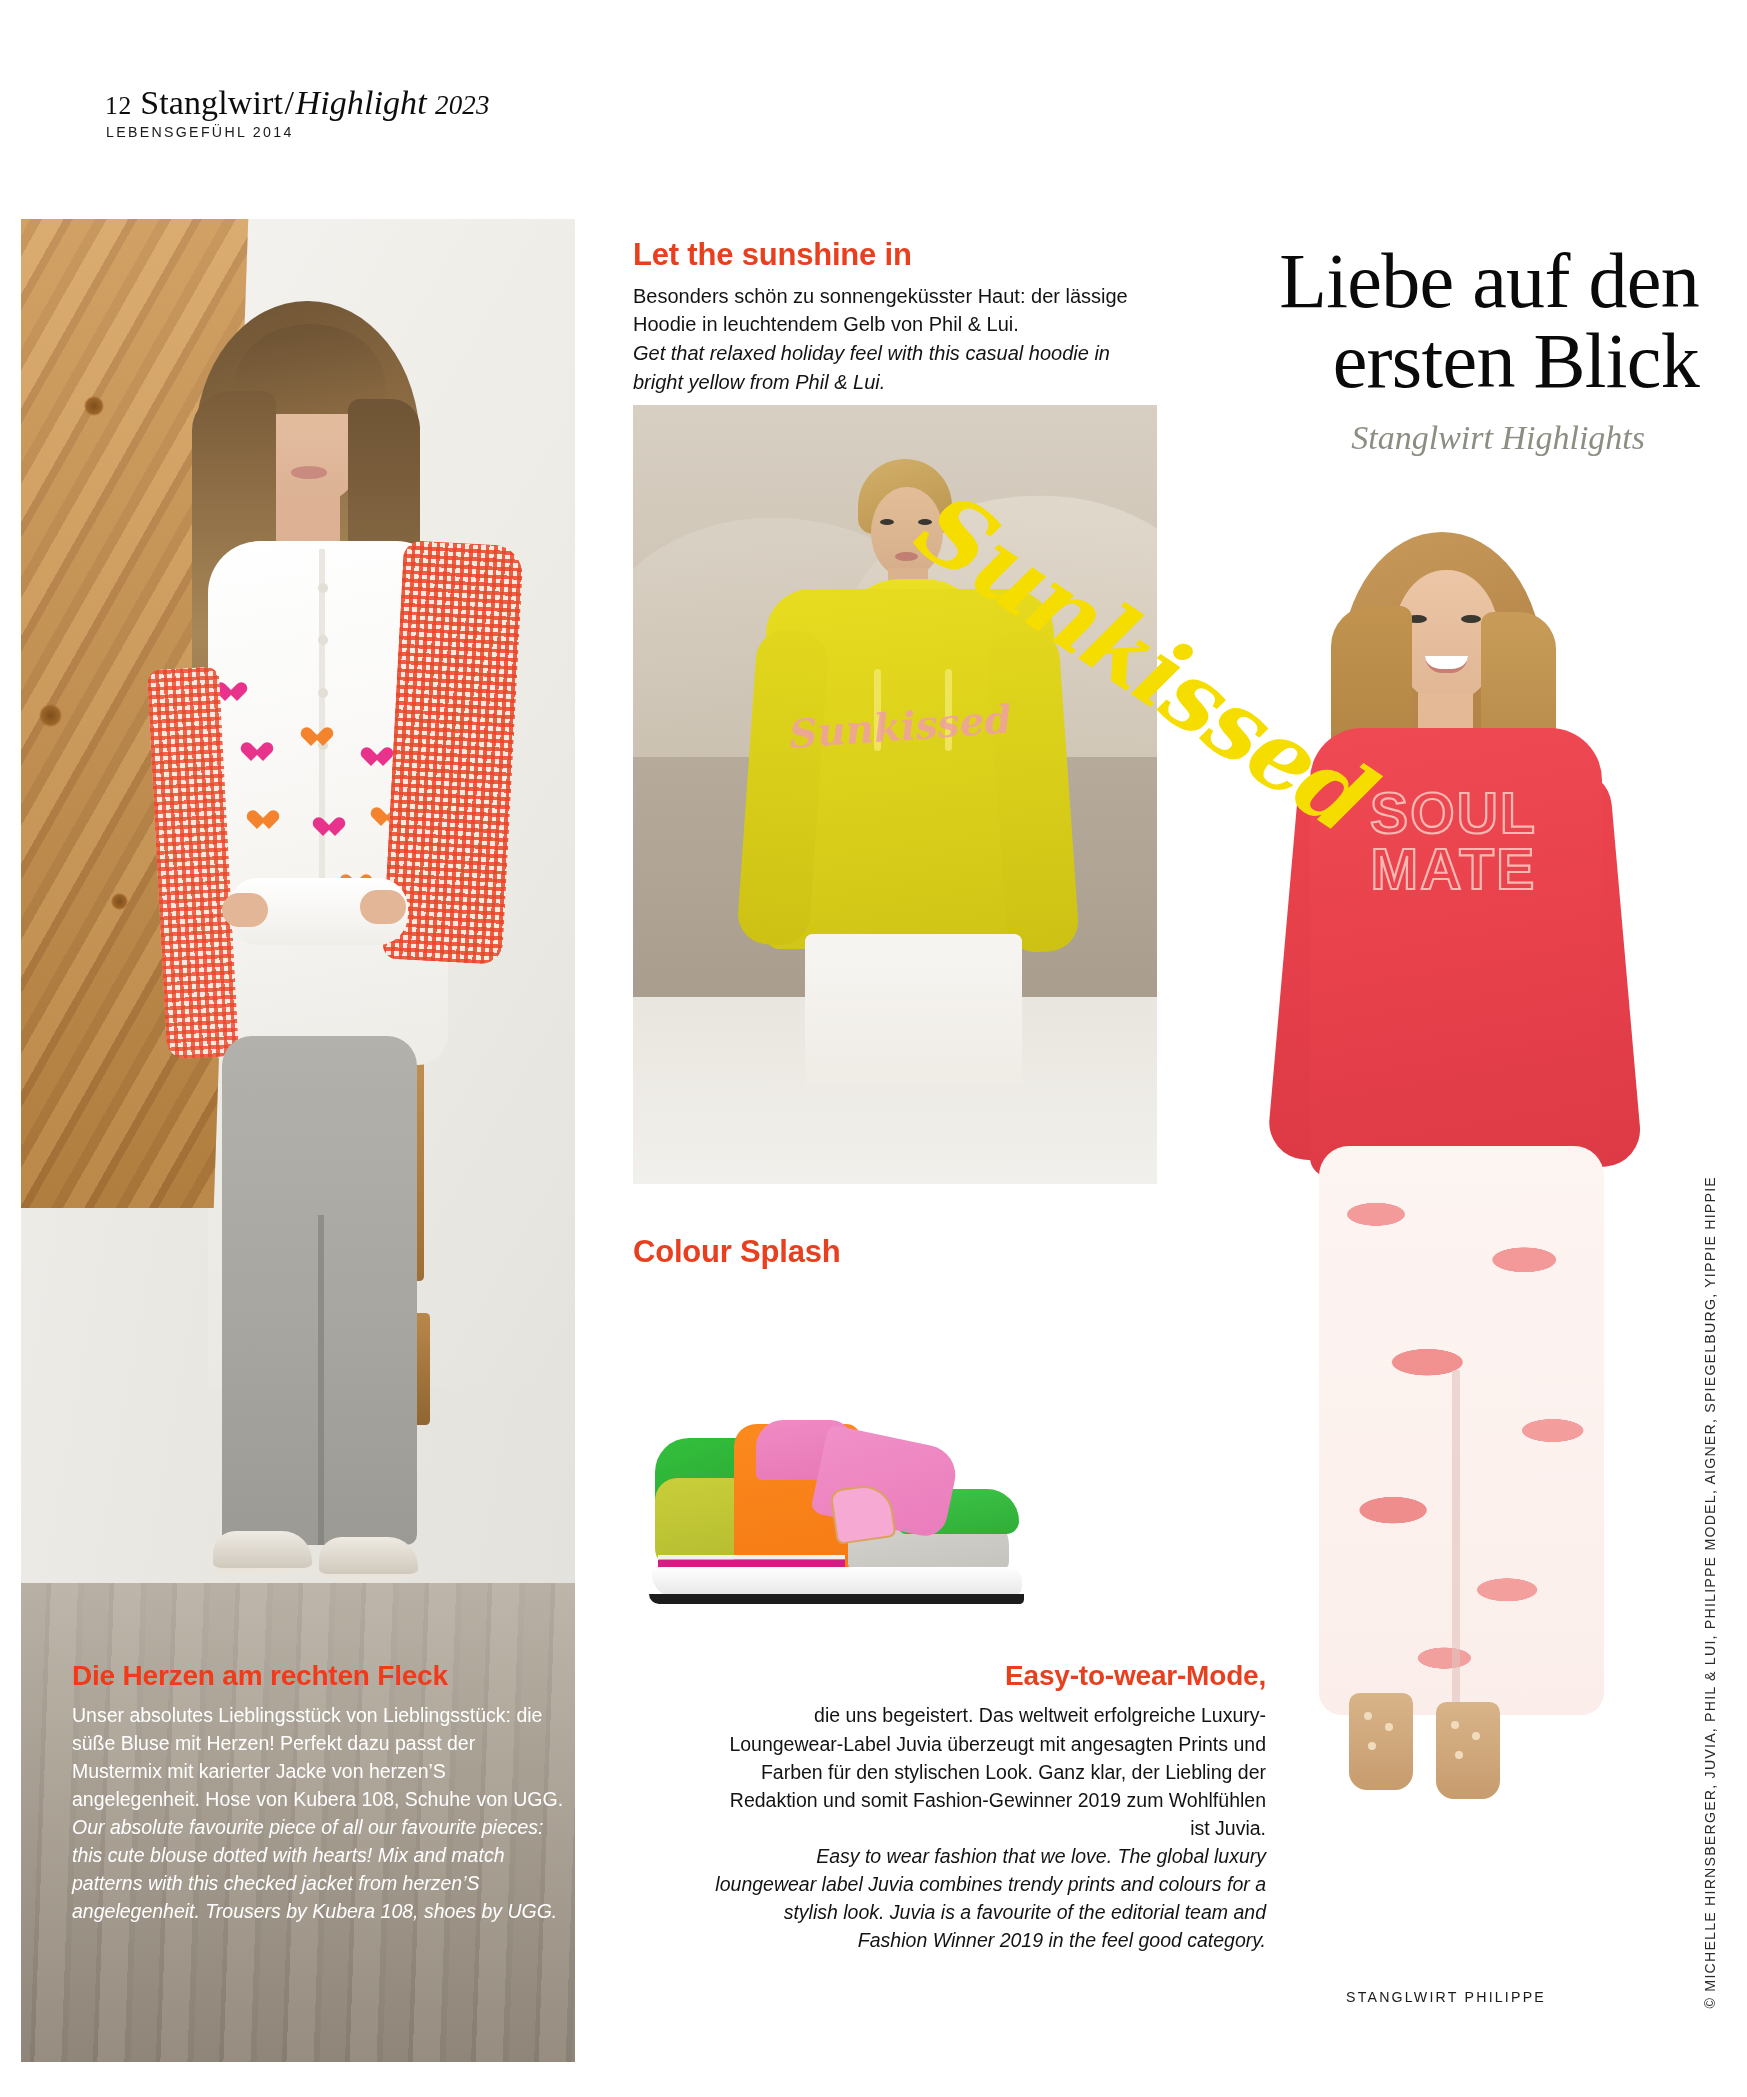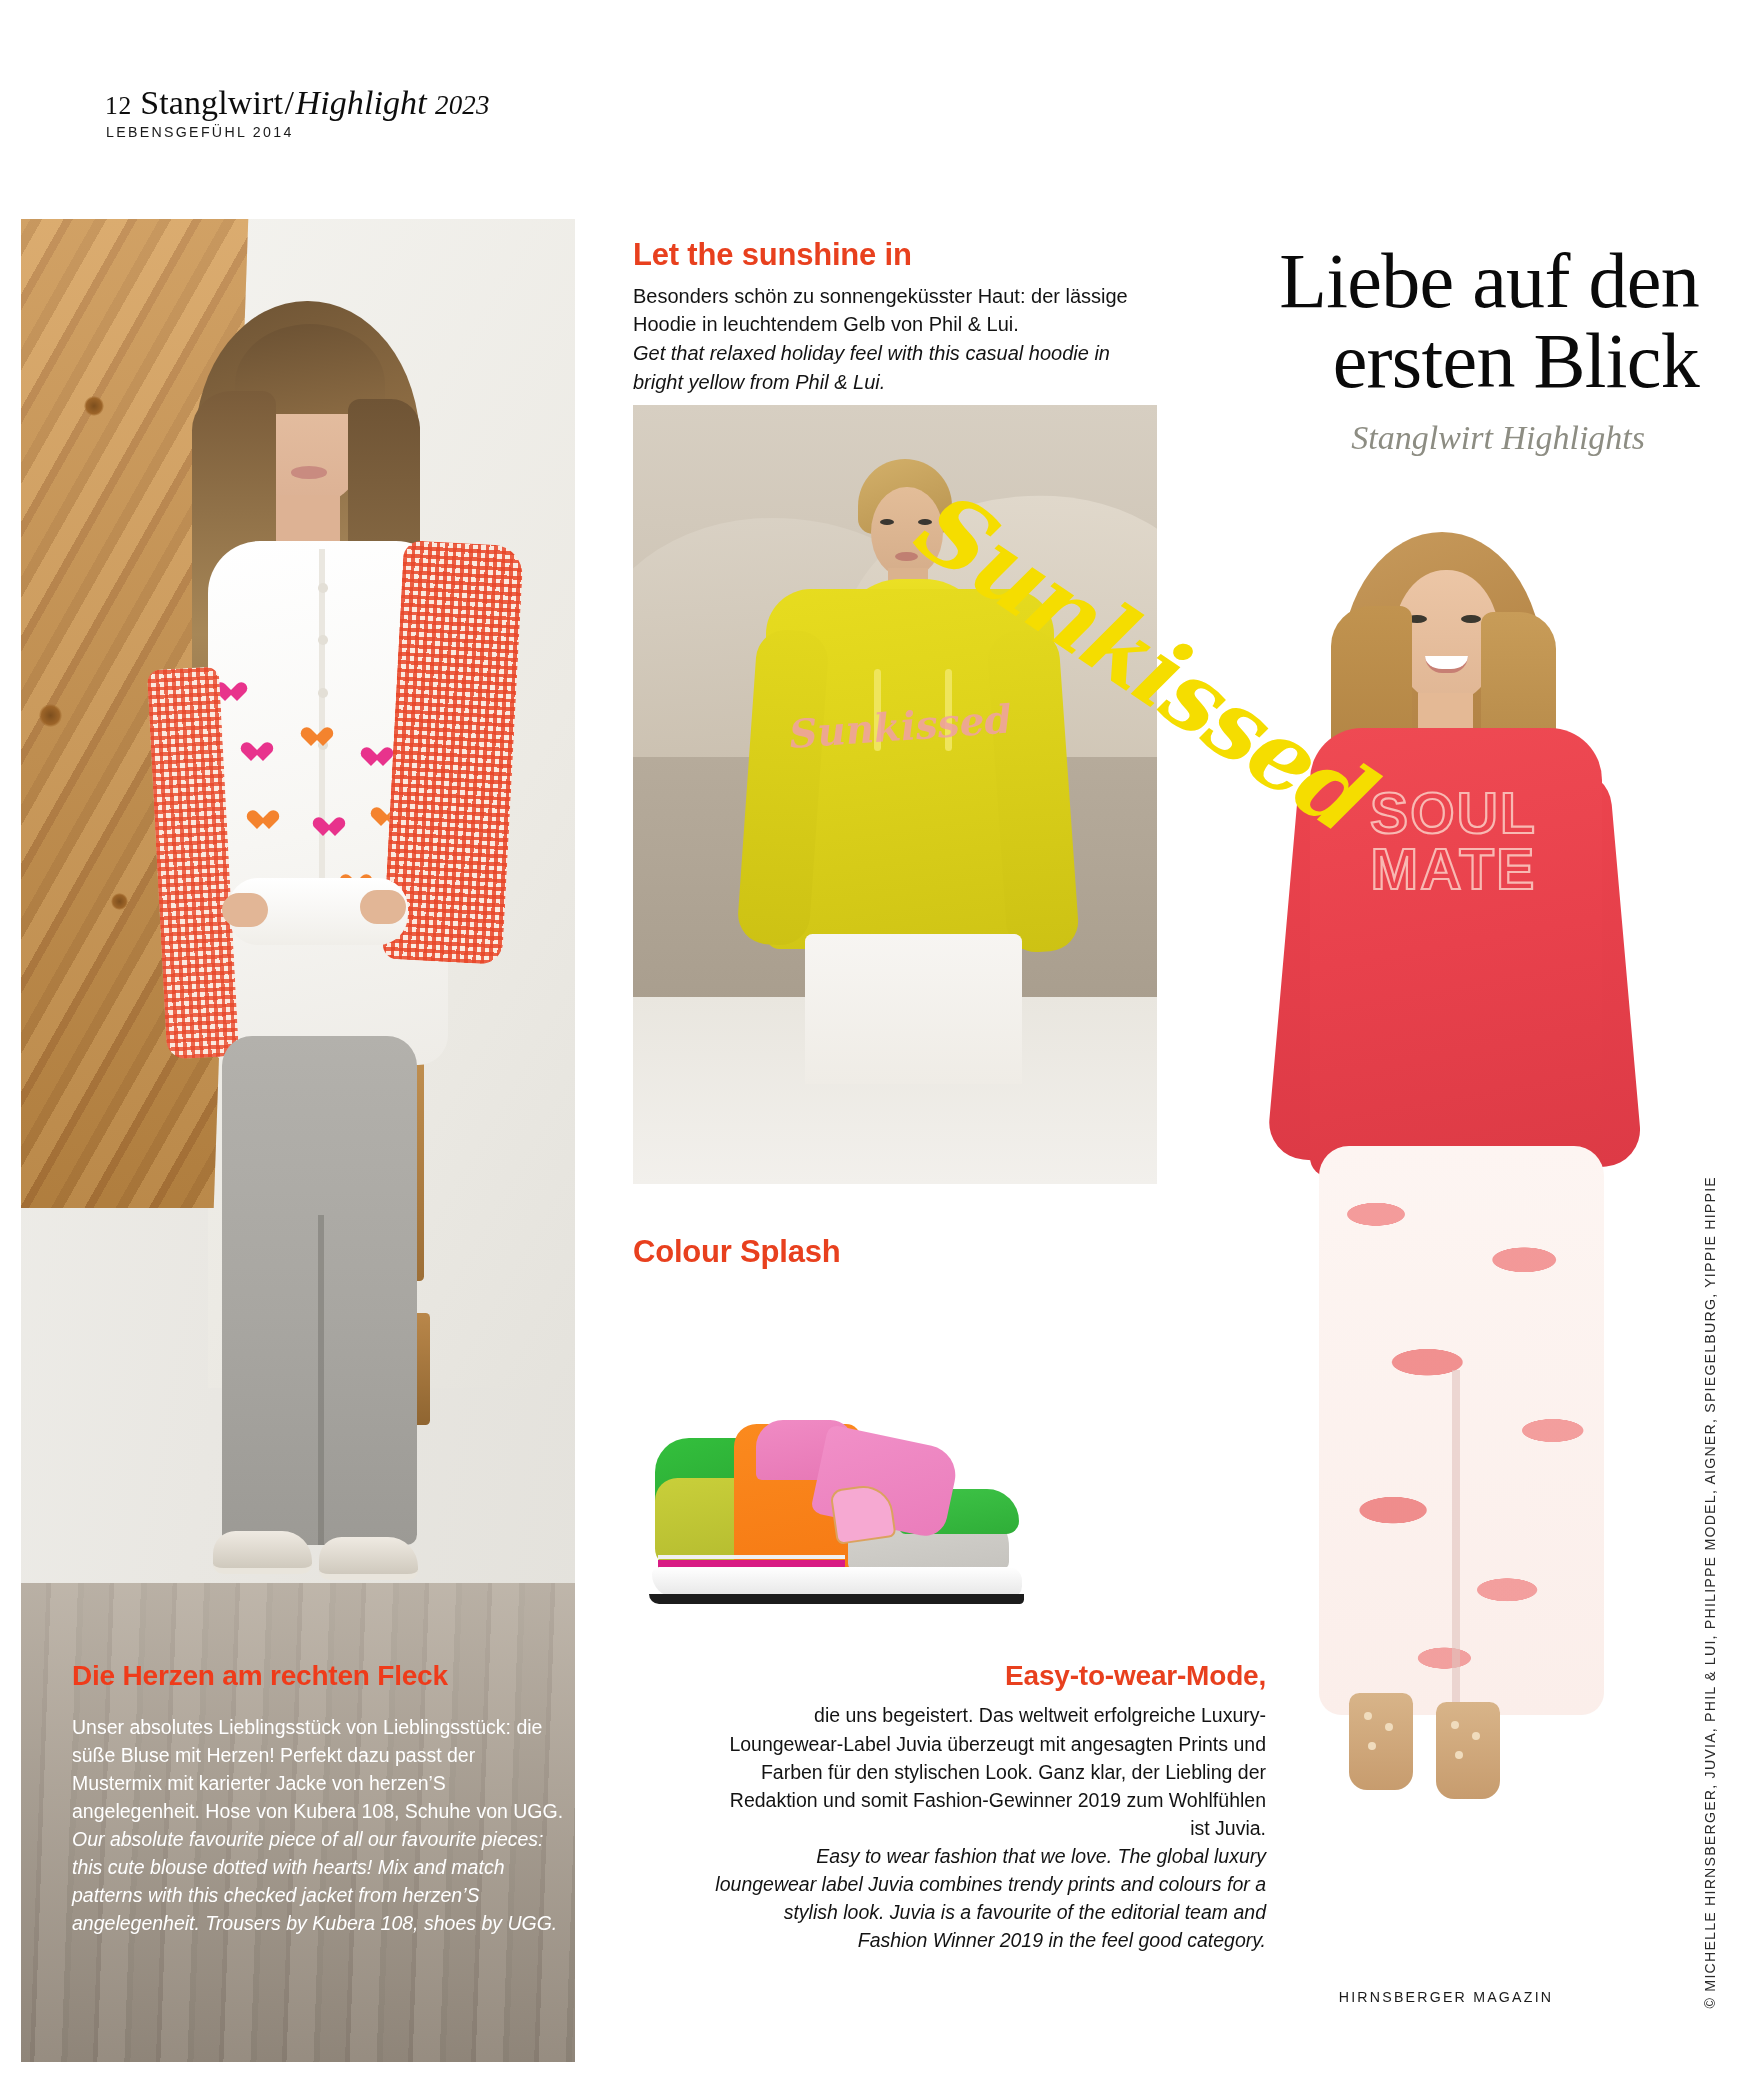--- a/index.html
+++ b/index.html
@@ -423,21 +423,21 @@
     transform-origin: right top;
     transform-box: border-box;
   }
 
   
   .block-left {
     position: absolute; left: 72px; top: 1661px; width: 494px;
     z-index: 5;
   }
   .block-left .sec-head { color:#ef3b1a; font-size: 28px; }
-  .block-left .sec-body { color:#ffffff; font-size: 19.5px; margin-top: 21px; line-height: 1.44; }
+  .block-left .sec-body { color:#ffffff; font-size: 19.5px; margin-top: 9px; line-height: 1.44; }
 
   .block-right {
     position: absolute; left: 712px; top: 1661px; width: 554px;
     text-align: right;
   }
   .block-right .sec-head { font-size: 28px; }
   .block-right .sec-body { font-size: 19.5px; line-height: 1.44; }
 
   .footer {
     position: absolute; left: 1446px; top: 1989px;
@@ -608,16 +608,16 @@
   </div>
 
   <div class="block-right">
     <div class="sec-head">Easy-to-wear-Mode,</div>
     <div class="sec-body">
       <span>die uns begeistert. Das weltweit erfolgreiche Luxury-Loungewear-Label Juvia überzeugt mit angesagten Prints und Farben für den stylischen Look. Ganz klar, der Liebling der Redaktion und somit Fashion-Gewinner 2019 zum Wohlfühlen ist Juvia.</span>
       <span class="en">Easy to wear fashion that we love. The global luxury loungewear label Juvia combines trendy prints and colours for a stylish look. Juvia is a favourite of the editorial team and Fashion Winner 2019 in the feel good category.</span>
     </div>
   </div>
 
-  <div class="footer">HIRNSBERGER MAGAZIN</div>
+  <div class="footer">STANGLWIRT PHILIPPE</div>
 
 </div>
 
 
 </body></html>

